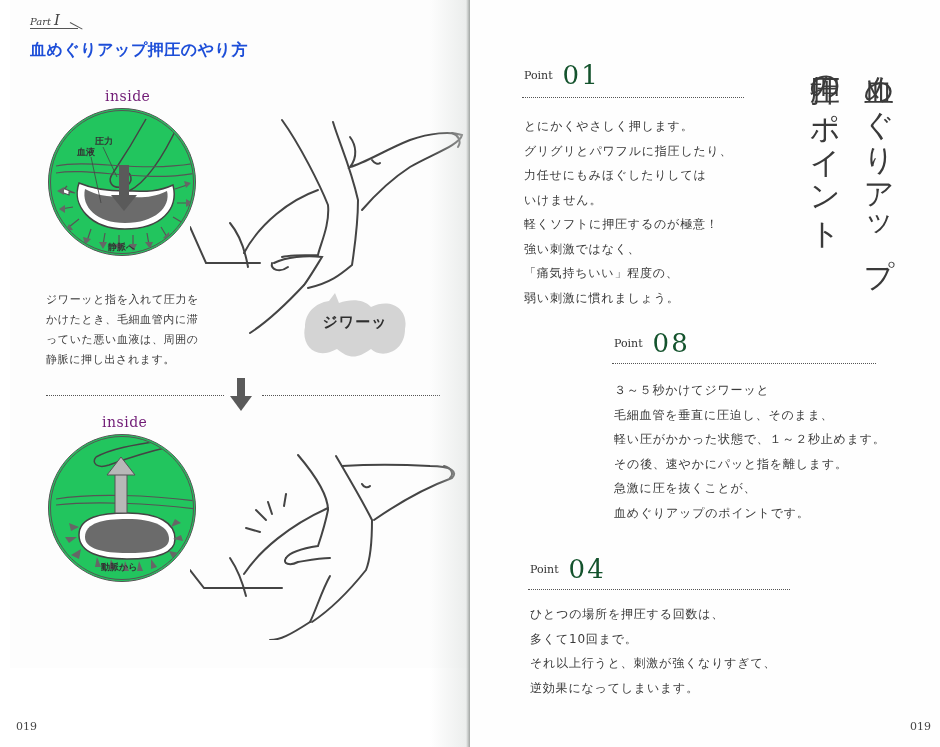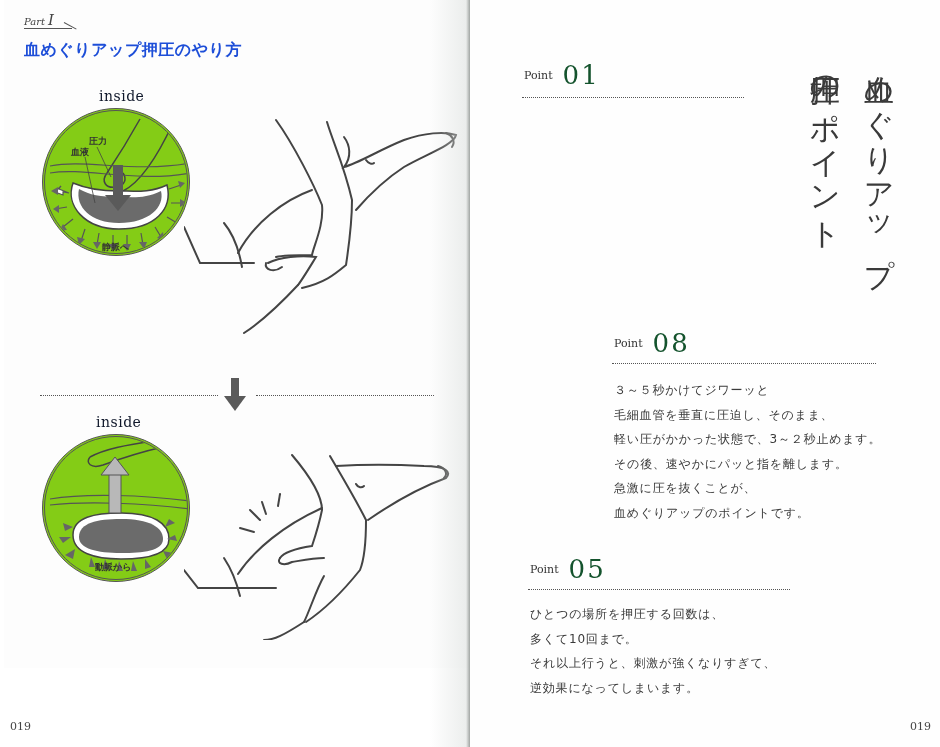--- a/index.html
+++ b/index.html
@@ -1,34 +1,34 @@
 <!DOCTYPE html>
 <html><head>
 <meta charset="utf-8">
 <style>
   * { box-sizing: border-box; margin: 0; padding: 0; }
   html, body { width: 940px; height: 747px; overflow: hidden; background: #fff; }
   body { font-family: "DejaVu Sans", "Liberation Sans", sans-serif; color: #3a3a3a; position: relative; }
 
   .spread { position: absolute; inset: 0; width: 940px; height: 747px; }
-  .page-left { position: absolute; left: 4px; top: 0; width: 470px; height: 668px; background: #fdfdfd; }
+  .page-left { position: absolute; left: 10px; top: 0; width: 470px; height: 668px; background: #fdfdfd; }
   .page-right { position: absolute; left: 470px; top: 0; width: 470px; height: 747px; background: #fefefe; }
   .gutter { position: absolute; left: 430px; top: 0; width: 80px; height: 747px;
     background: linear-gradient(90deg, rgba(255,255,255,0) 0%, rgba(220,224,222,0.55) 45%, rgba(150,155,152,0.9) 50%, rgba(235,238,236,0.6) 56%, rgba(255,255,255,0) 100%); }
 
   
   .part-label { position: absolute; left: 20px; top: 11px; font-family: "DejaVu Serif", "Liberation Serif", serif; font-style: italic; font-size: 10px; color: #444; }
   .part-label .num { font-size: 15px; margin-left: 3px; }
   .part-rule { position: absolute; left: 20px; top: 28px; width: 48px; height: 1px; background: #555; }
   .part-rule-slash { position: absolute; left: 60px; top: 22px; width: 14px; height: 1px; background: #555; transform: rotate(28deg); transform-origin: left center; }
   .chapter-title { position: absolute; left: 20px; top: 40px; font-size: 16px; letter-spacing: 0.5px; color: #1d4ed8; font-weight: bold; }
 
   
-  .inside-label { position: absolute; font-family: "DejaVu Serif", "Liberation Serif", serif; font-size: 14px; color: #0f172a; letter-spacing: 0.5px; }
-  .inset-circle { position: absolute; width: 148px; height: 148px; border-radius: 50%; border: 3px double #555; background: #84cc16; overflow: hidden; }
+  .inside-label { position: absolute; font-family: "DejaVu Serif", "Liberation Serif", serif; font-size: 14px; color: #701a75; letter-spacing: 0.5px; }
+  .inset-circle { position: absolute; width: 148px; height: 148px; border-radius: 50%; border: 3px double #555; background: #22c55e; overflow: hidden; }
   .inset-svg { position: absolute; left: 0; top: 0; }
   .inset-text { position: absolute; font-size: 9px; font-weight: bold; color: #333; }
 
   .body-para { position: absolute; font-size: 11px; line-height: 20px; color: #3a3a3a; letter-spacing: 0.6px; white-space: pre; }
 
   .illus { position: absolute; }
   .bubble { position: absolute; width: 108px; height: 66px; }
   .bubble-text { position: absolute; left: 0; top: 20px; width: 108px; text-align: center; font-size: 15px; font-weight: bold; color: #2f2f2f; letter-spacing: 1px; }
 
   .dotted { position: absolute; height: 0; border-top: 1px dotted #555; }
@@ -119,21 +119,31 @@
         <path d="M40 118 C 50 130, 55 145, 58 162"></path>
         <path d="M54 148 C 70 118, 100 95, 128 85"></path>
         <path d="M84 158 C 96 152, 116 150, 132 152 C 124 165, 118 175, 114 180"></path>
         <path d="M82 158 C 80 165, 90 168, 98 162"></path>
         <path d="M114 180 C 100 195, 80 215, 60 228"></path>
         <path d="M182 55 C 184 58, 188 60, 190 58"></path>
         <path d="M262 28 C 268 30, 272 36, 268 42"></path>
       </g>
     </svg>
 
-
+    <div class="body-para" style="left:36px; top:290px;">ジワーッと指を入れて圧力を
+かけたとき、毛細血管内に滞
+っていた悪い血液は、周囲の
+静脈に押し出されます。</div>
+
+    <div class="bubble" style="left:291px; top:293px;">
+      <svg width="108" height="66" viewBox="0 0 108 66">
+        <path d="M28 8 L34 0 L38 10 C 50 6, 62 6, 70 14 C 90 4, 108 16, 104 36 C 104 60, 80 66, 70 56 C 56 66, 48 66, 36 56 C 14 68, 0 52, 4 34 C 4 20, 14 10, 28 8 Z" fill="#d4d4d4"></path>
+      </svg>
+      <div class="bubble-text">ジワーッ</div>
+    </div>
 
     <div class="dotted" style="left:36px; top:395px; width:178px;"></div>
     <svg class="down-arrow" style="left:220px; top:378px;" width="22" height="34" viewBox="0 0 22 34">
       <rect x="7" y="0" width="8" height="20" fill="#5a5a5a"></rect>
       <polygon points="0,18 22,18 11,33" fill="#5a5a5a"></polygon>
     </svg>
     <div class="dotted" style="left:252px; top:395px; width:178px;"></div>
 
     <div class="inside-label" style="left:92px; top:414px;">inside</div>
     <div class="inset-circle" style="left:38px; top:434px;">
@@ -193,36 +203,44 @@
   <div class="page-right">
 
     <div class="vtitle-col" style="left:392px; top:52px;">血めぐりアップ</div>
     <div class="vtitle-col" style="left:338px; top:52px;">押圧のポイント</div>
 
     <div class="point-head" style="left:54px; top:60px;">
       <span class="point-word">Point</span>
       <span class="point-num">01</span>
     </div>
     <div class="dotted" style="left:52px; top:97px; width:222px;"></div>
+    <div class="point-body" style="left:54px; top:114px;">とにかくやさしく押します。
+グリグリとパワフルに指圧したり、
+力任せにもみほぐしたりしては
+いけません。
+軽くソフトに押圧するのが極意！
+強い刺激ではなく、
+「痛気持ちいい」程度の、
+弱い刺激に慣れましょう。</div>
 
     <div class="point-head" style="left:144px; top:328px;">
       <span class="point-word">Point</span>
       <span class="point-num">08</span>
     </div>
     <div class="dotted" style="left:142px; top:363px; width:264px;"></div>
     <div class="point-body" style="left:144px; top:378px;">３～５秒かけてジワーッと
 毛細血管を垂直に圧迫し、そのまま、
-軽い圧がかかった状態で、3～２秒止めます。
+軽い圧がかかった状態で、１～２秒止めます。
 その後、速やかにパッと指を離します。
 急激に圧を抜くことが、
 血めぐりアップのポイントです。</div>
 
     <div class="point-head" style="left:60px; top:554px;">
       <span class="point-word">Point</span>
-      <span class="point-num">05</span>
+      <span class="point-num">04</span>
     </div>
     <div class="dotted" style="left:58px; top:589px; width:262px;"></div>
     <div class="point-body" style="left:60px; top:602px;">ひとつの場所を押圧する回数は、
 多くて10回まで。
 それ以上行うと、刺激が強くなりすぎて、
 逆効果になってしまいます。</div>
 
     <div class="page-num" style="left:440px;">019</div>
   </div>
 </div>

